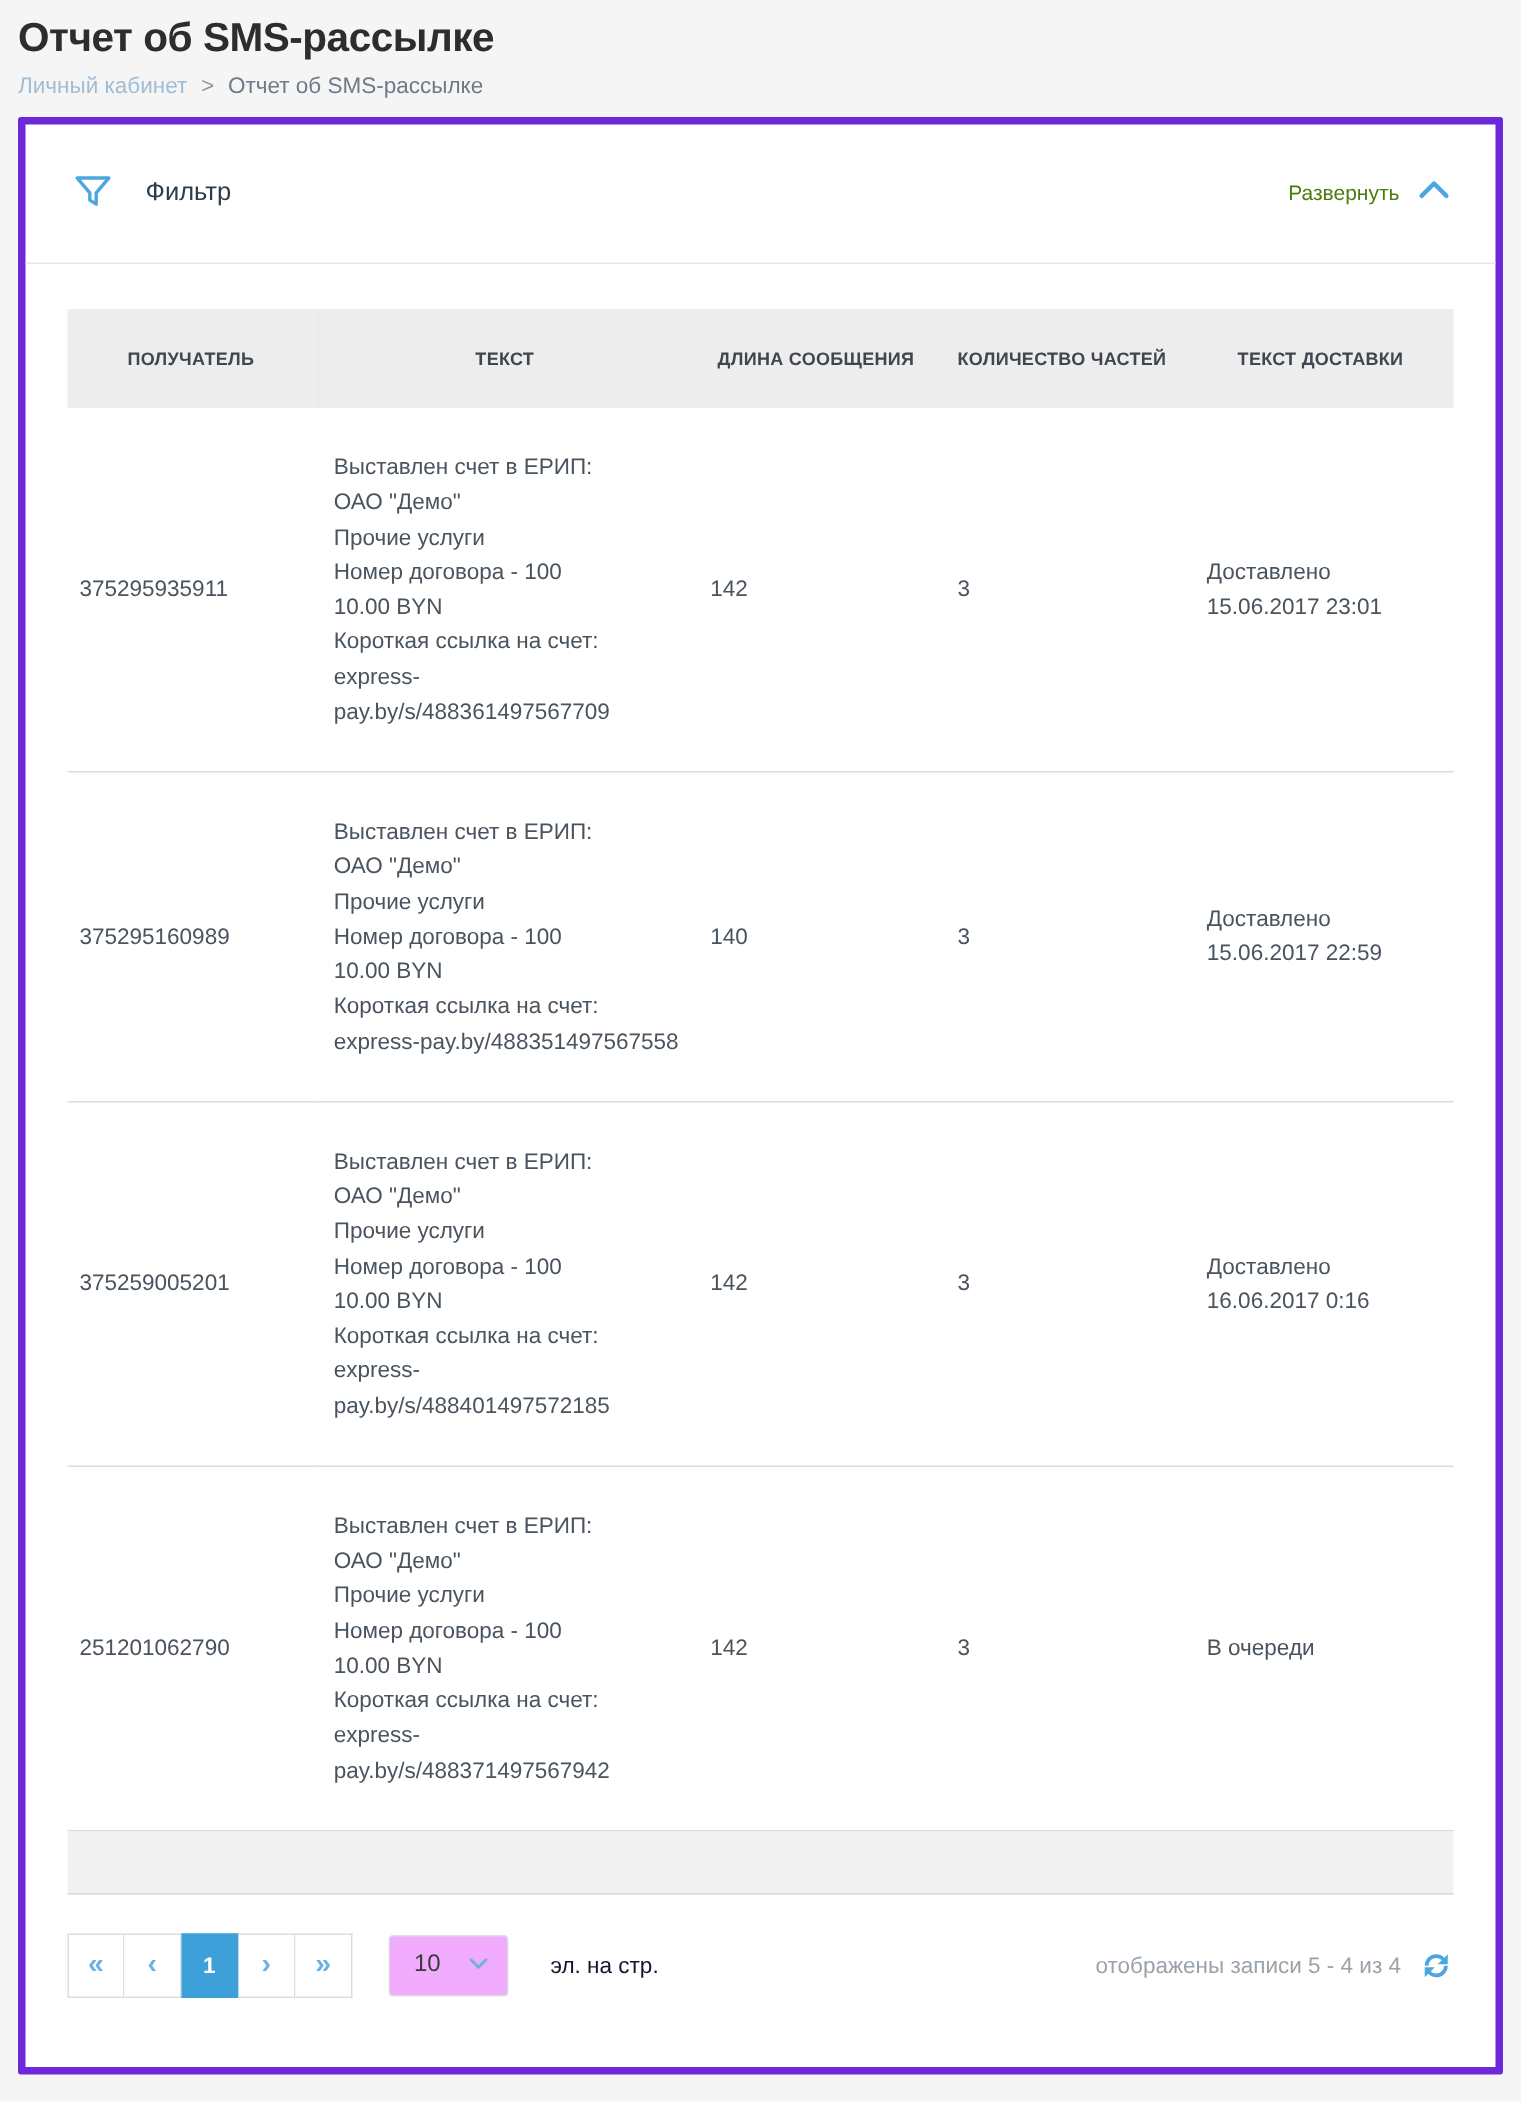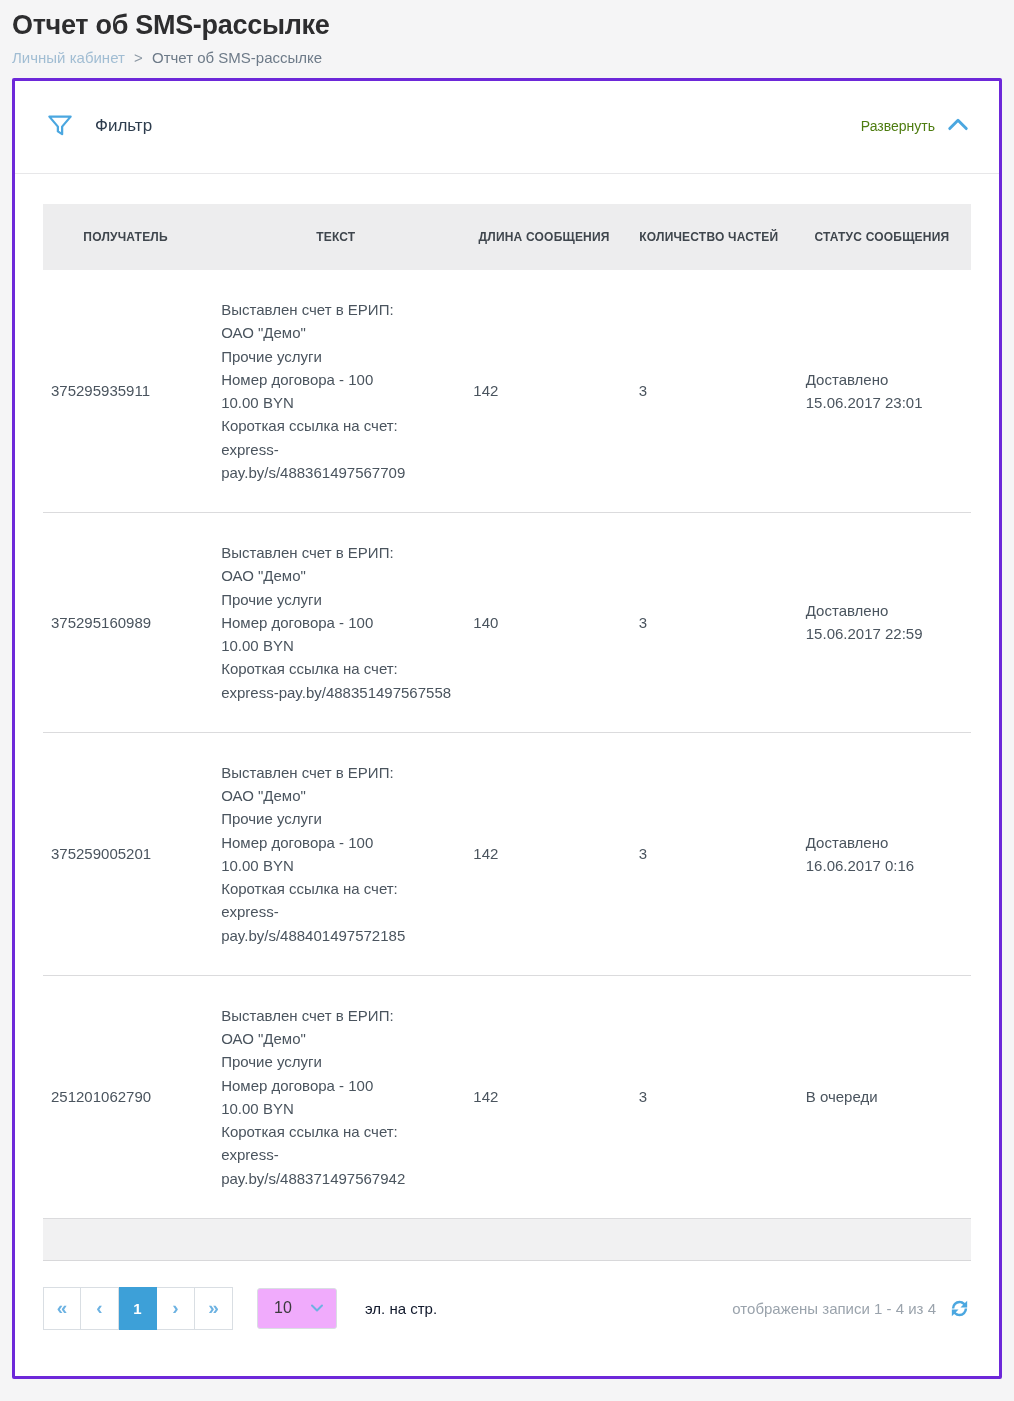--- a/index.html
+++ b/index.html
@@ -18,21 +18,21 @@
     letter-spacing: -0.3px;
   }
   .breadcrumb { font-size: 15px; margin-bottom: 12px; }
   .breadcrumb a { color: #a1bdd3; text-decoration: none; cursor: pointer; }
   .breadcrumb .sep { color: #8b97a3; margin: 0 5px; }
   .breadcrumb .current { color: #6d7a88; }
 
   .card {
     margin: 0 12px 12px;
     background: #ffffff;
-    border: 3px solid #6d28d9;
+    border: 5px solid #6d28d9;
     border-radius: 2px;
     padding-bottom: 46px;
   }
 
   .filter-bar {
     display: flex;
     align-items: center;
     justify-content: space-between;
     padding: 30px 30px 32px;
     border-bottom: 1px solid #e7e7e9;
@@ -167,21 +167,21 @@
   </div>
 
   <div class="table-wrap">
     <table>
       <thead>
         <tr>
           <th class="th-recipient">ПОЛУЧАТЕЛЬ</th>
           <th class="th-text">ТЕКСТ</th>
           <th class="th-length">ДЛИНА СООБЩЕНИЯ</th>
           <th class="th-parts">КОЛИЧЕСТВО ЧАСТЕЙ</th>
-          <th class="th-status">СТАТУС СООБЩЕНИЯ</th>
+          <th class="th-status">ТЕКСТ ДОСТАВКИ</th>
         </tr>
       </thead>
       <tbody id="table-body">
   <tr>
     <td class="col-recipient">375295935911</td>
     <td class="col-text">Выставлен счет в ЕРИП:
 ОАО "Демо"
 Прочие услуги
 Номер договора - 100
 10.00 BYN
@@ -255,21 +255,21 @@
     <div class="page-size">
       <span class="page-size-value">10</span>
       <span>
         <svg width="14" height="10" viewBox="0 0 14 10" fill="none" stroke="#6cb2e2" stroke-width="2" stroke-linecap="round" stroke-linejoin="round">
           <path d="M2 2.5 L7 7.5 L12 2.5"></path>
         </svg>
       </span>
     </div>
     <span class="page-size-label">эл. на стр.</span>
     <div class="summary">
-      <span>отображены записи 1 - 4 из 4</span>
+      <span>отображены записи 5 - 4 из 4</span>
       <span class="icon-btn">
         <svg width="23" height="23" viewBox="0 0 24 24" fill="#4ba7e0">
           <path d="M17.65 6.35A7.95 7.95 0 0 0 12 4a8 8 0 0 0-8 8h2.6A5.4 5.4 0 0 1 12 6.6c1.49 0 2.84.6 3.82 1.58L13 11h7V4l-2.35 2.35z"></path>
           <path d="M6.35 17.65A7.95 7.95 0 0 0 12 20a8 8 0 0 0 8-8h-2.6A5.4 5.4 0 0 1 12 17.4c-1.49 0-2.84-.6-3.82-1.58L11 13H4v7l2.35-2.35z"></path>
         </svg>
       </span>
     </div>
   </div>
 
 </div>

